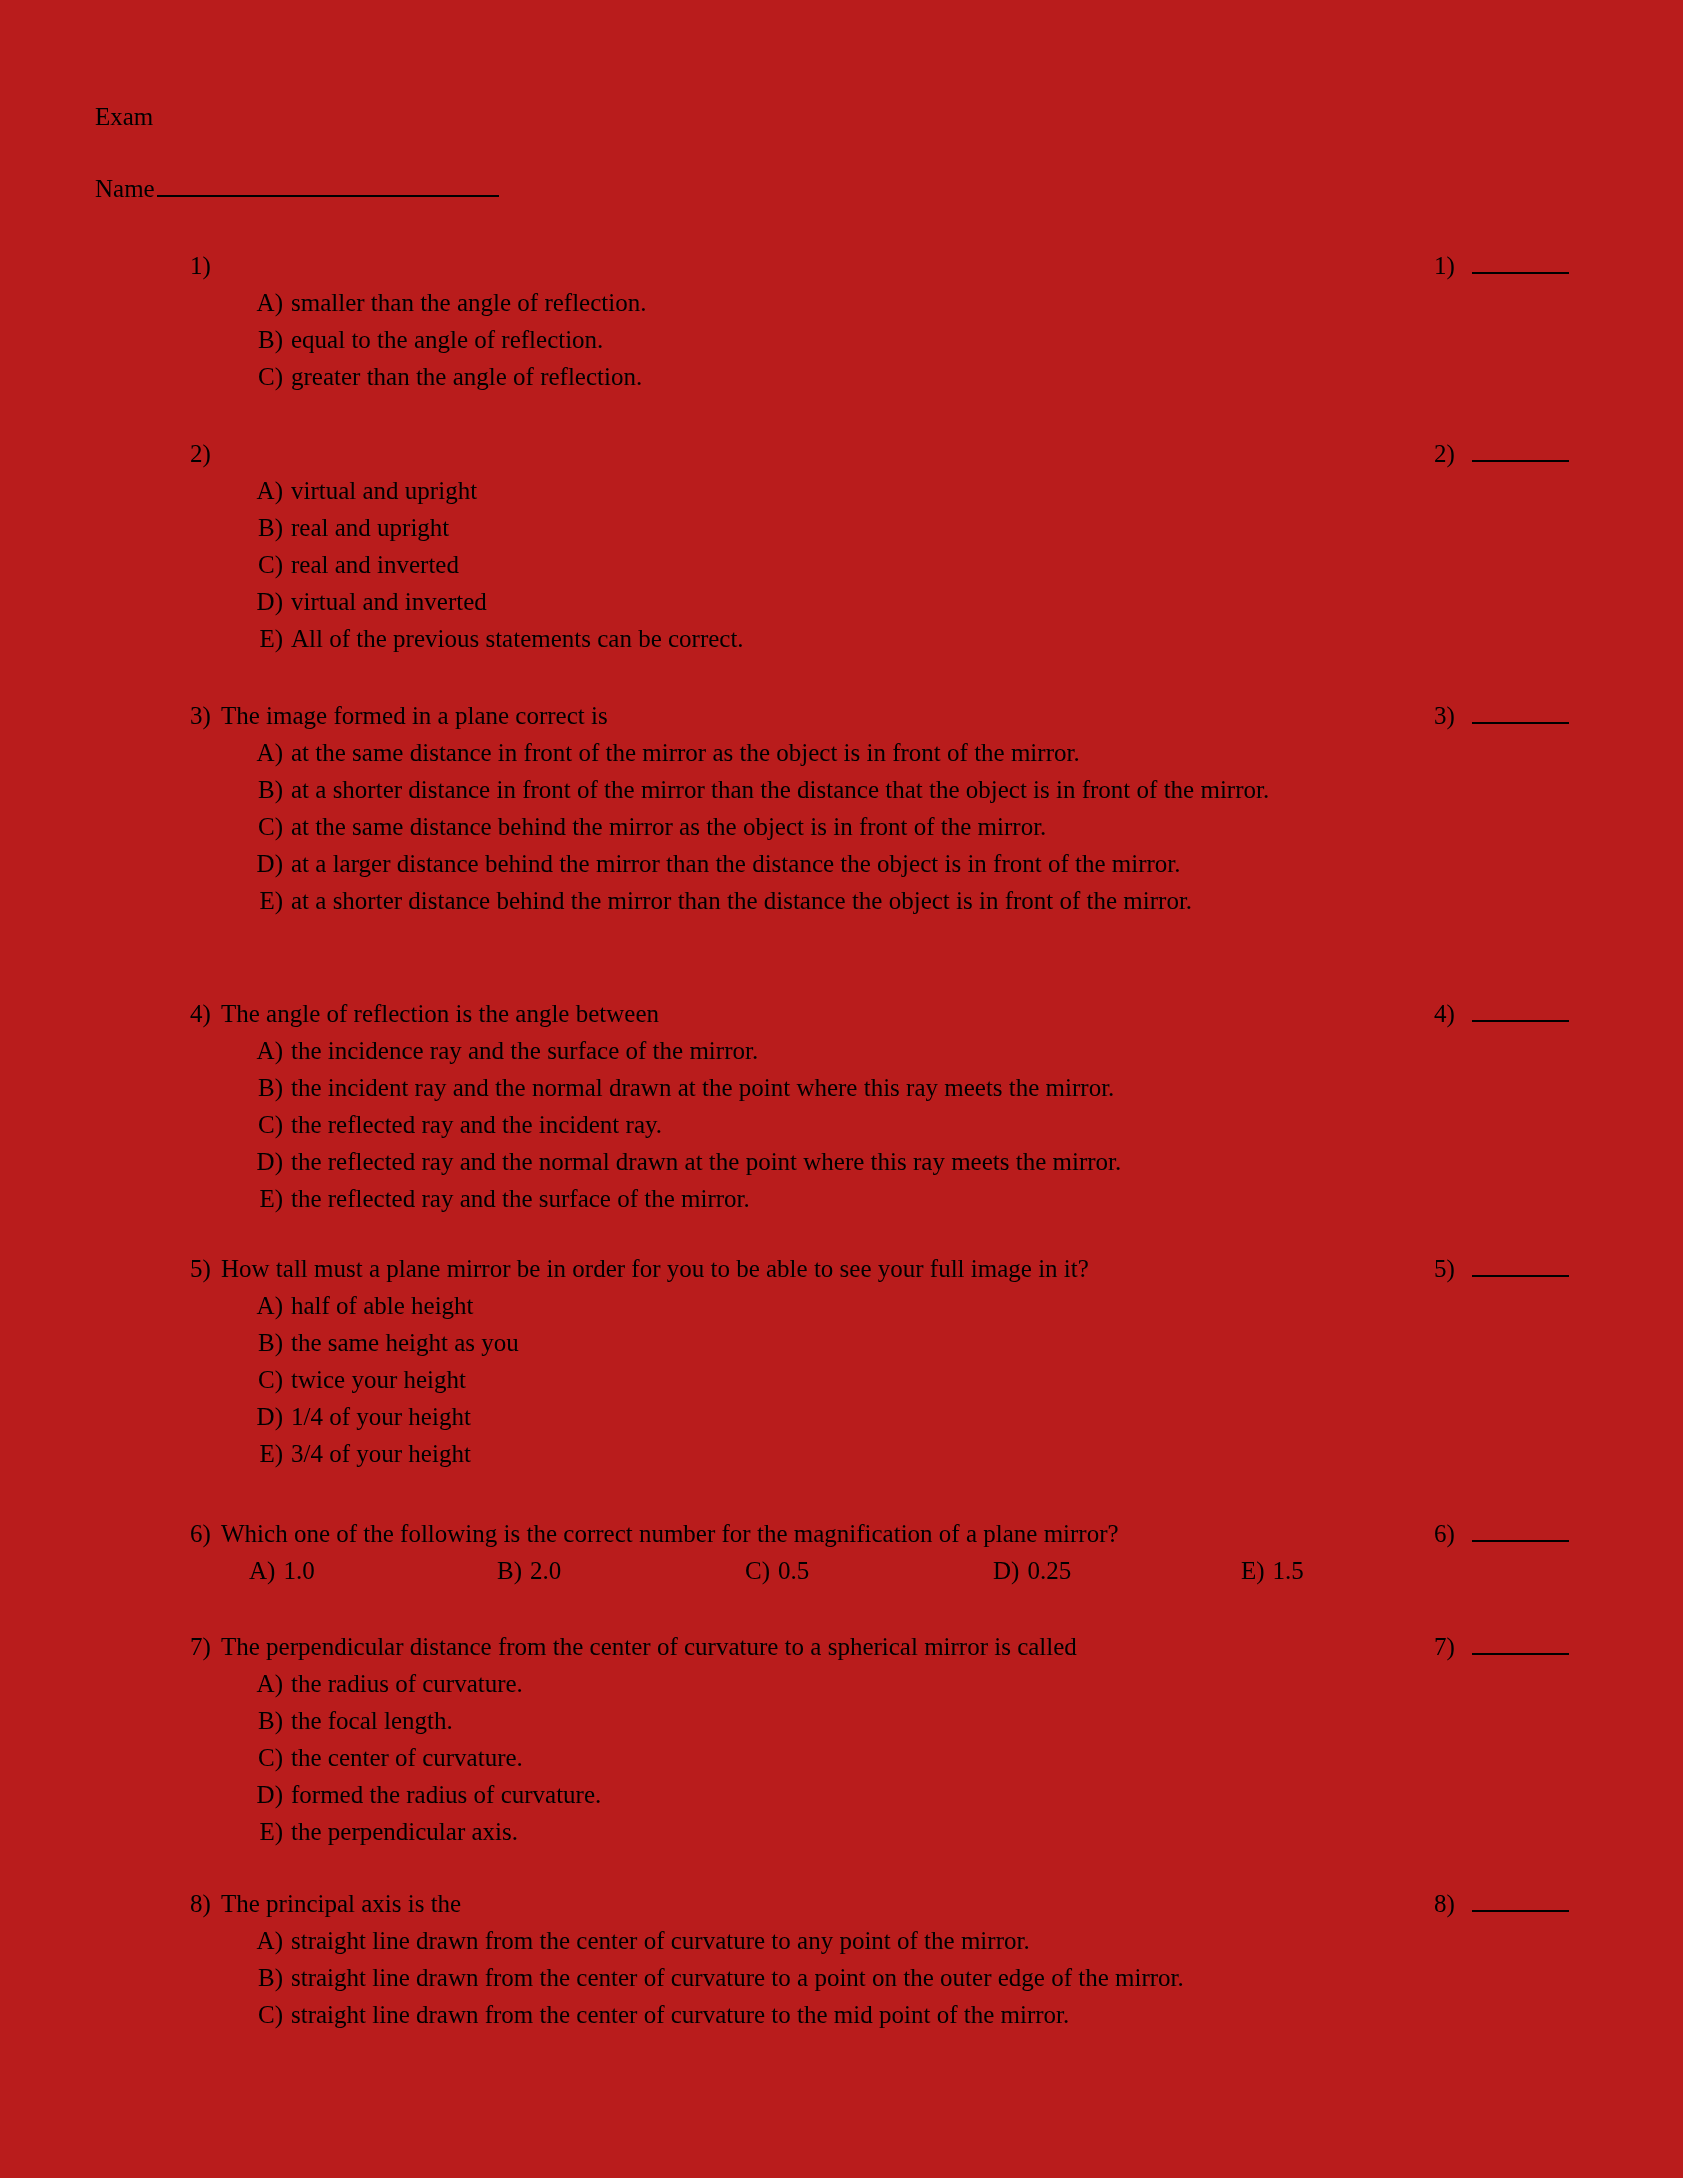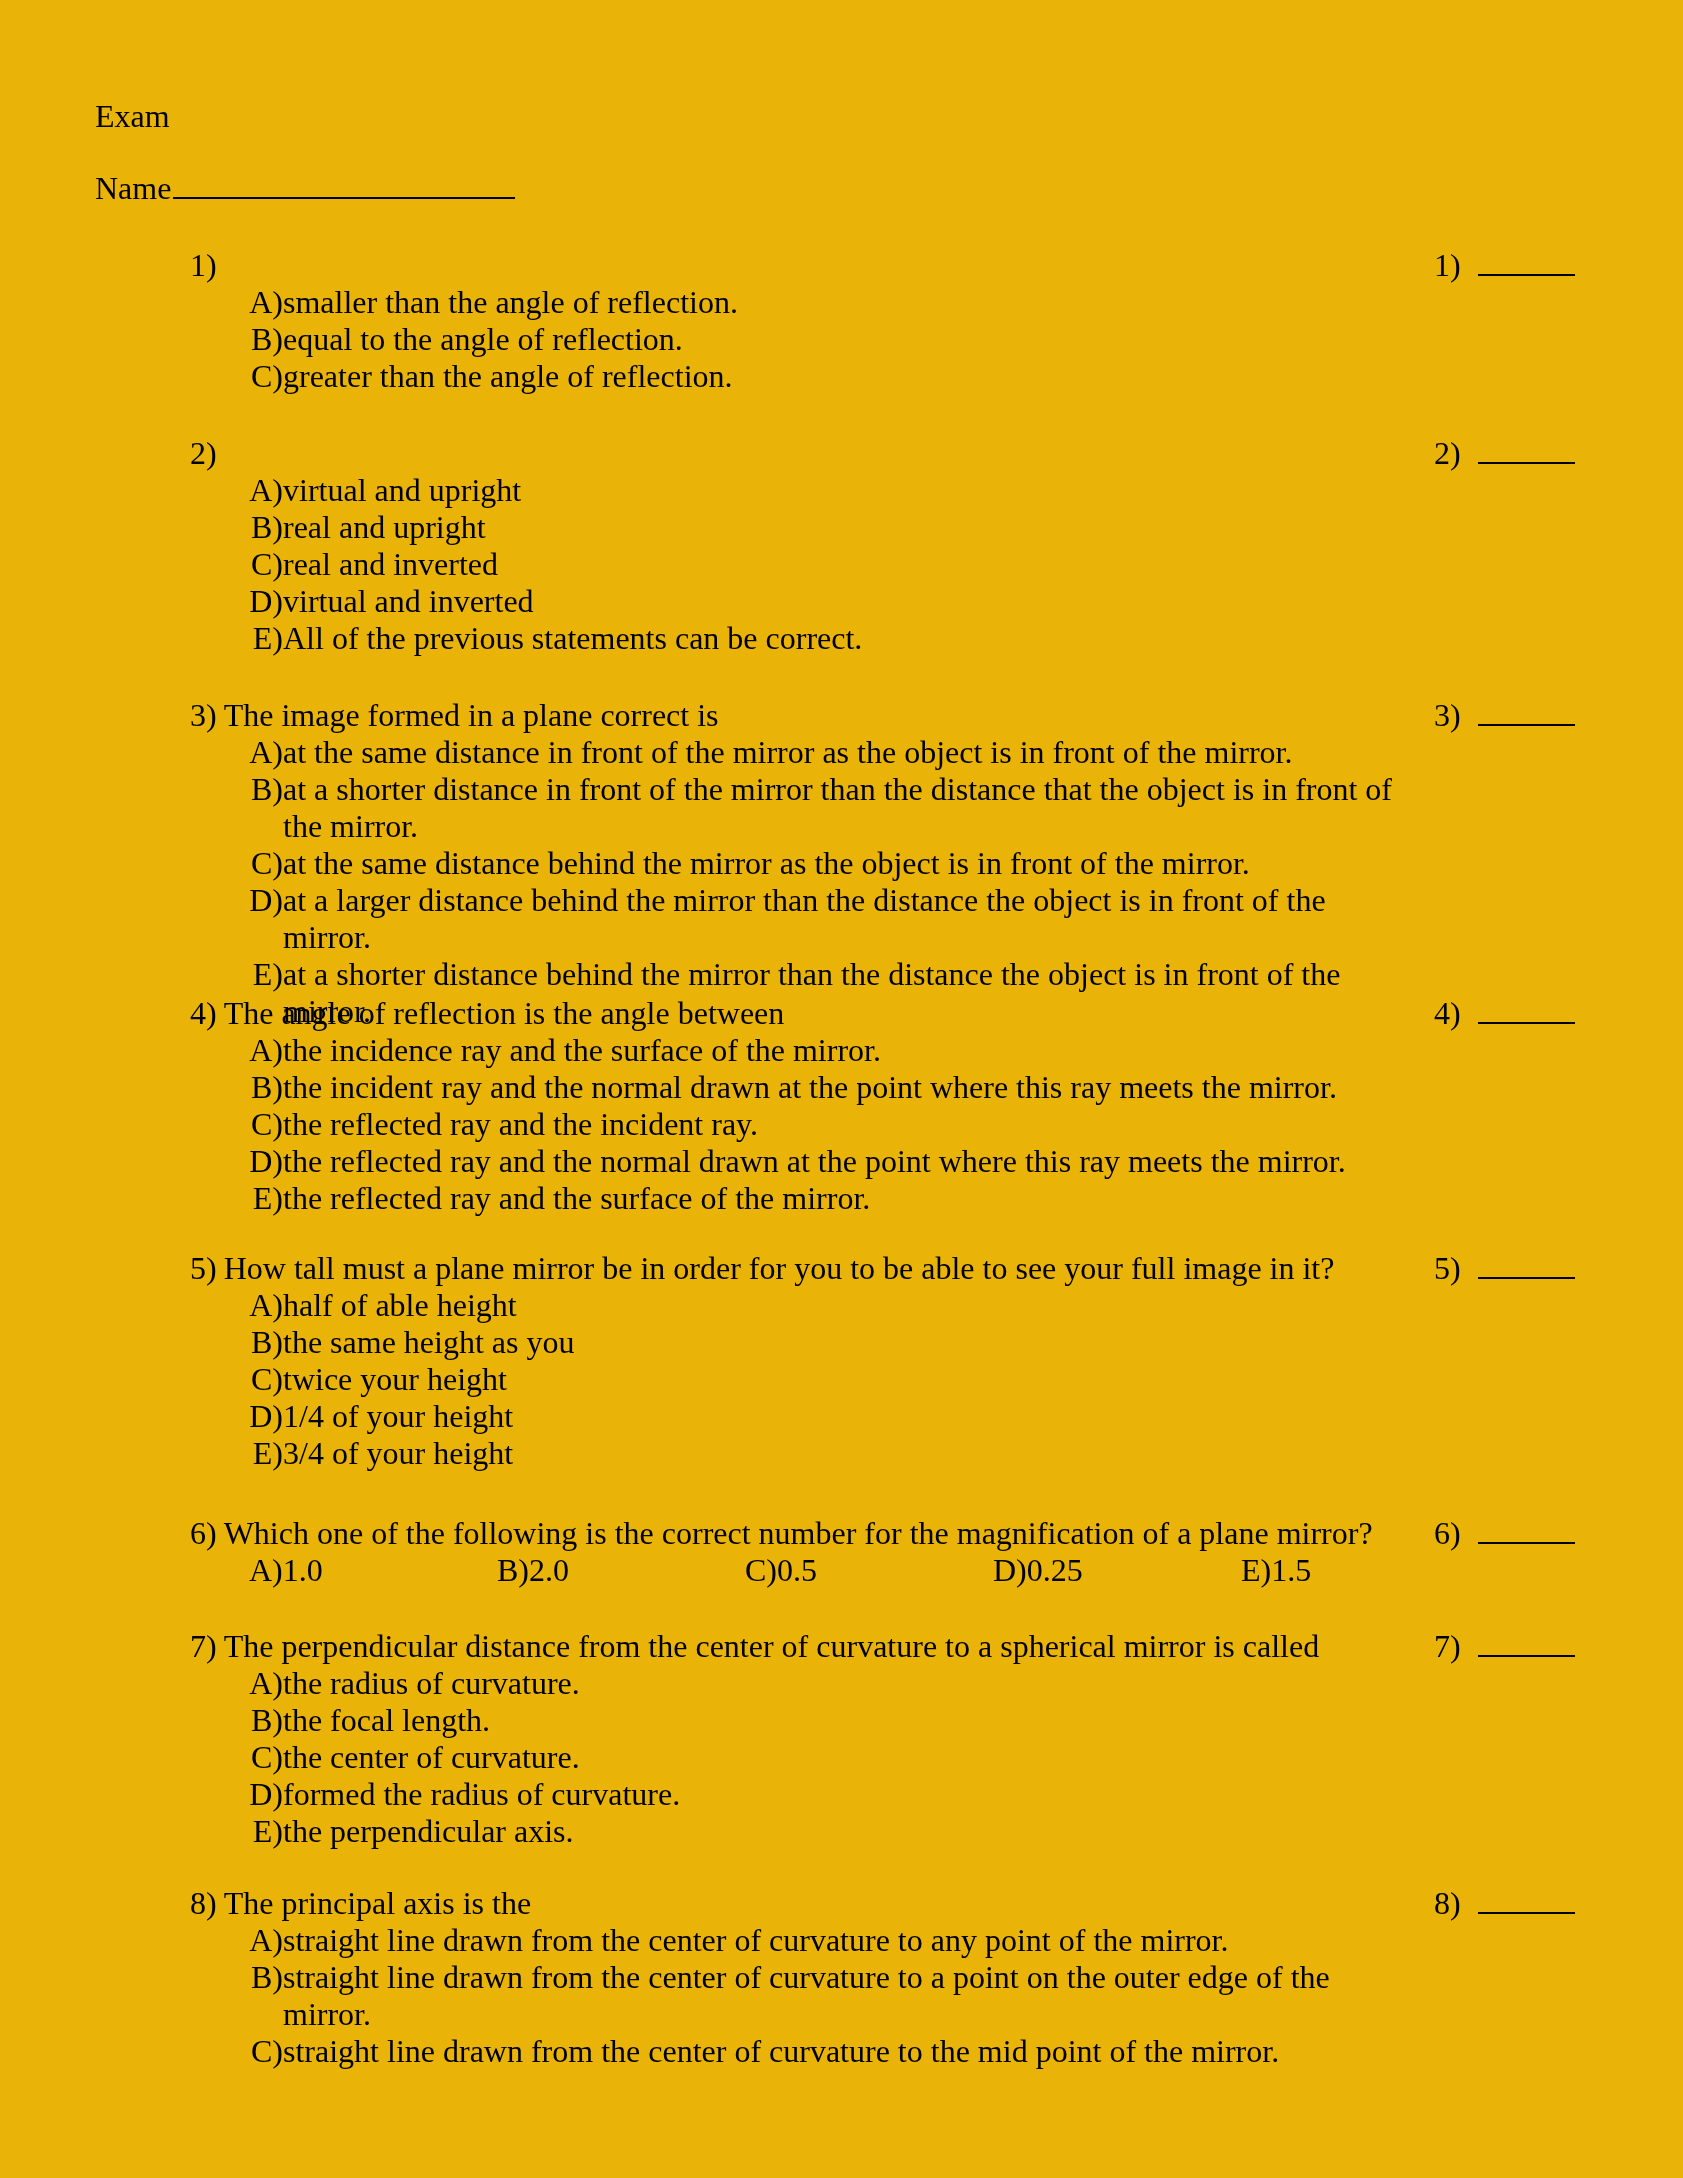--- a/index.html
+++ b/index.html
@@ -1,41 +1,41 @@
 <!DOCTYPE html>
 <html><head>
 <meta charset="utf-8">
 <style>
   html,body { margin:0; padding:0; }
   body { background:#888; }
   .page {
     position:relative;
     width:1683px; height:2178px;
     margin:0 auto;
-    background:#eab308;
+    background:#b91c1c;
     color:#000000;
     font-family:"Liberation Serif","DejaVu Serif",serif;
-    font-size:32px;
+    font-size:25px;
     line-height:37px;
     overflow:hidden;
   }
   .exam-label { position:absolute; left:95px; top:98px; }
   .name-row   { position:absolute; left:95px; top:136px; white-space:nowrap;margin-top:34px; }
   .name-blank {
     display:inline-block; width:342px;
     border-bottom:2px solid #000;
     margin-left:2px;
   }
   .question { position:absolute; left:190px; width:1206px; }
   .q-stem { display:flex; }
   .q-num  { flex:0 0 24px; white-space:nowrap; }
   .q-text { margin-left:7px; }
   .option { display:flex; margin-left:59px; }
   .opt-letter { flex:0 0 34px; text-align:right; white-space:nowrap; }
-  .opt-text   { flex:1; }
+  .opt-text   { margin-left:8px; flex:1; }
   .options-inline { display:flex; margin-left:59px; }
   .inline-opt { width:248px; display:flex; flex:0 0 248px; }
   .inline-opt .opt-letter { flex:0 0 auto; text-align:left; }
   .answer { position:absolute; left:1434px; white-space:nowrap; }
   .ans-blank {
     display:inline-block; width:97px;
     border-bottom:2px solid #000;
     margin-left:17px;
   }
 </style>

